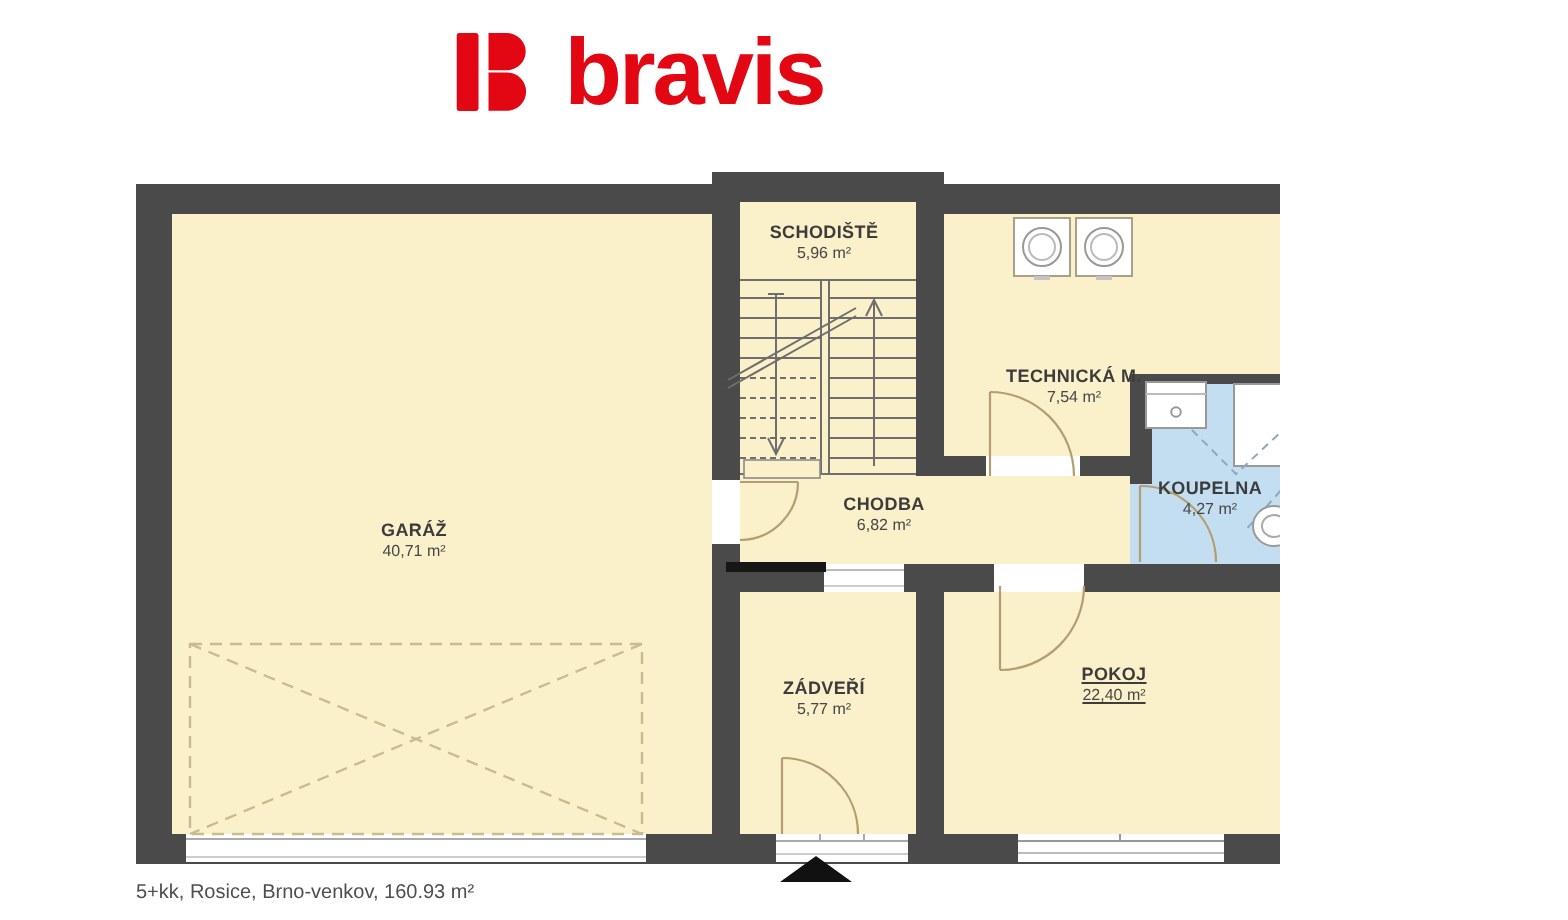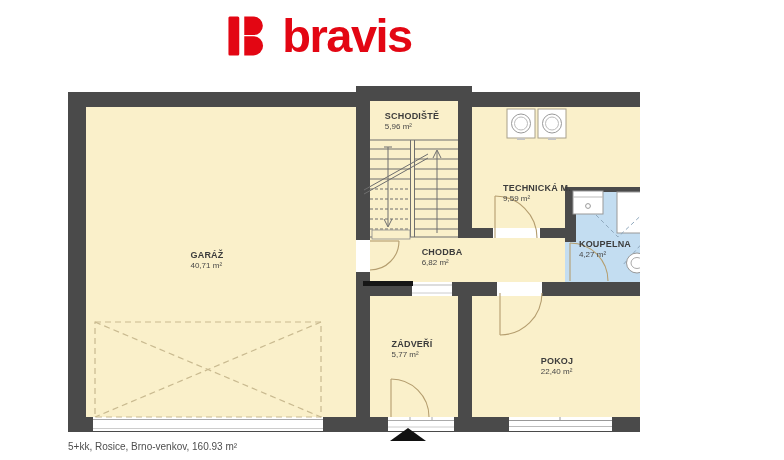--- a/index.html
+++ b/index.html
@@ -6,21 +6,21 @@
   #stage{position:relative;width:640px;height:460px;background:#fff;overflow:hidden;
          font-family:"Liberation Sans", sans-serif;}
   
   .logo{position:absolute;top:16px;left:50%;transform:translateX(-50%);
         display:flex;align-items:center;gap:9px;}
   .logo-mark{display:block;}
   .logo-text{font-size:47px;font-weight:bold;letter-spacing:-1.5px;line-height:40px;
              color:#e30613;}
   
   #plan-svg{position:absolute;left:0;top:0;}
-  .room-label{position:absolute;transform:translateX(-50%);text-align:left;
+  .room-label{position:absolute;transform:translateX(-50%);text-align:center;
               color:#3c3c3c;white-space:nowrap;z-index:5;}
   .room-name{font-size:9px;font-weight:bold;letter-spacing:.2px;}
   .room-area{font-size:8px;font-weight:normal;margin-top:1px;color:#474747;}
   
   .caption{position:absolute;left:68px;top:441px;font-size:10px;color:#4e4e4e;}
 </style>
 </head>
 <body>
 
 <div id="stage">
@@ -206,43 +206,43 @@
       <g>
         <rect x="648" y="252" width="9" height="22" fill="#ffffff" stroke="#999999" stroke-width="1"></rect>
         <ellipse cx="637" cy="263" rx="10.5" ry="10" fill="#ffffff" stroke="#999999" stroke-width="1"></ellipse>
         <ellipse cx="637" cy="263" rx="6" ry="5.5" fill="none" stroke="#aaaaaa" stroke-width="1"></ellipse>
       </g>
     </g>
 
     <polygon points="408,428 390,441 426,441" fill="#111111"></polygon>
   </svg>
 
-  <div class="room-label" style="left:207px;top:250px;">
+  <div class="room-label" style="left:207px;top:260px;">
     <div class="room-name">GARÁŽ</div>
     <div class="room-area">40,71 m²</div>
   </div>
   <div class="room-label" style="left:412px;top:111px;">
     <div class="room-name">SCHODIŠTĚ</div>
     <div class="room-area">5,96 m²</div>
   </div>
   <div class="room-label" style="left:537px;top:155px;margin-top:28px;">
     <div class="room-name">TECHNICKÁ M.</div>
-    <div class="room-area">9,59 m²</div>
+    <div class="room-area">7,54 m²</div>
   </div>
   <div class="room-label" style="left:442px;top:247px;">
     <div class="room-name">CHODBA</div>
     <div class="room-area">6,82 m²</div>
   </div>
   <div class="room-label" style="left:569px;top:239px;margin-left:36px;">
     <div class="room-name">KOUPELNA</div>
     <div class="room-area">4,27 m²</div>
   </div>
   <div class="room-label" style="left:412px;top:339px;">
     <div class="room-name">ZÁDVEŘÍ</div>
     <div class="room-area">5,77 m²</div>
   </div>
-  <div class="room-label" style="left:557px;top:356px;">
+  <div class="room-label" style="left:557px;top:332px;text-decoration:underline;">
     <div class="room-name">POKOJ</div>
     <div class="room-area">22,40 m²</div>
   </div>
 
   <div class="caption">5+kk, Rosice, Brno-venkov, 160.93 m²</div>
 </div>
 
 </body></html>

